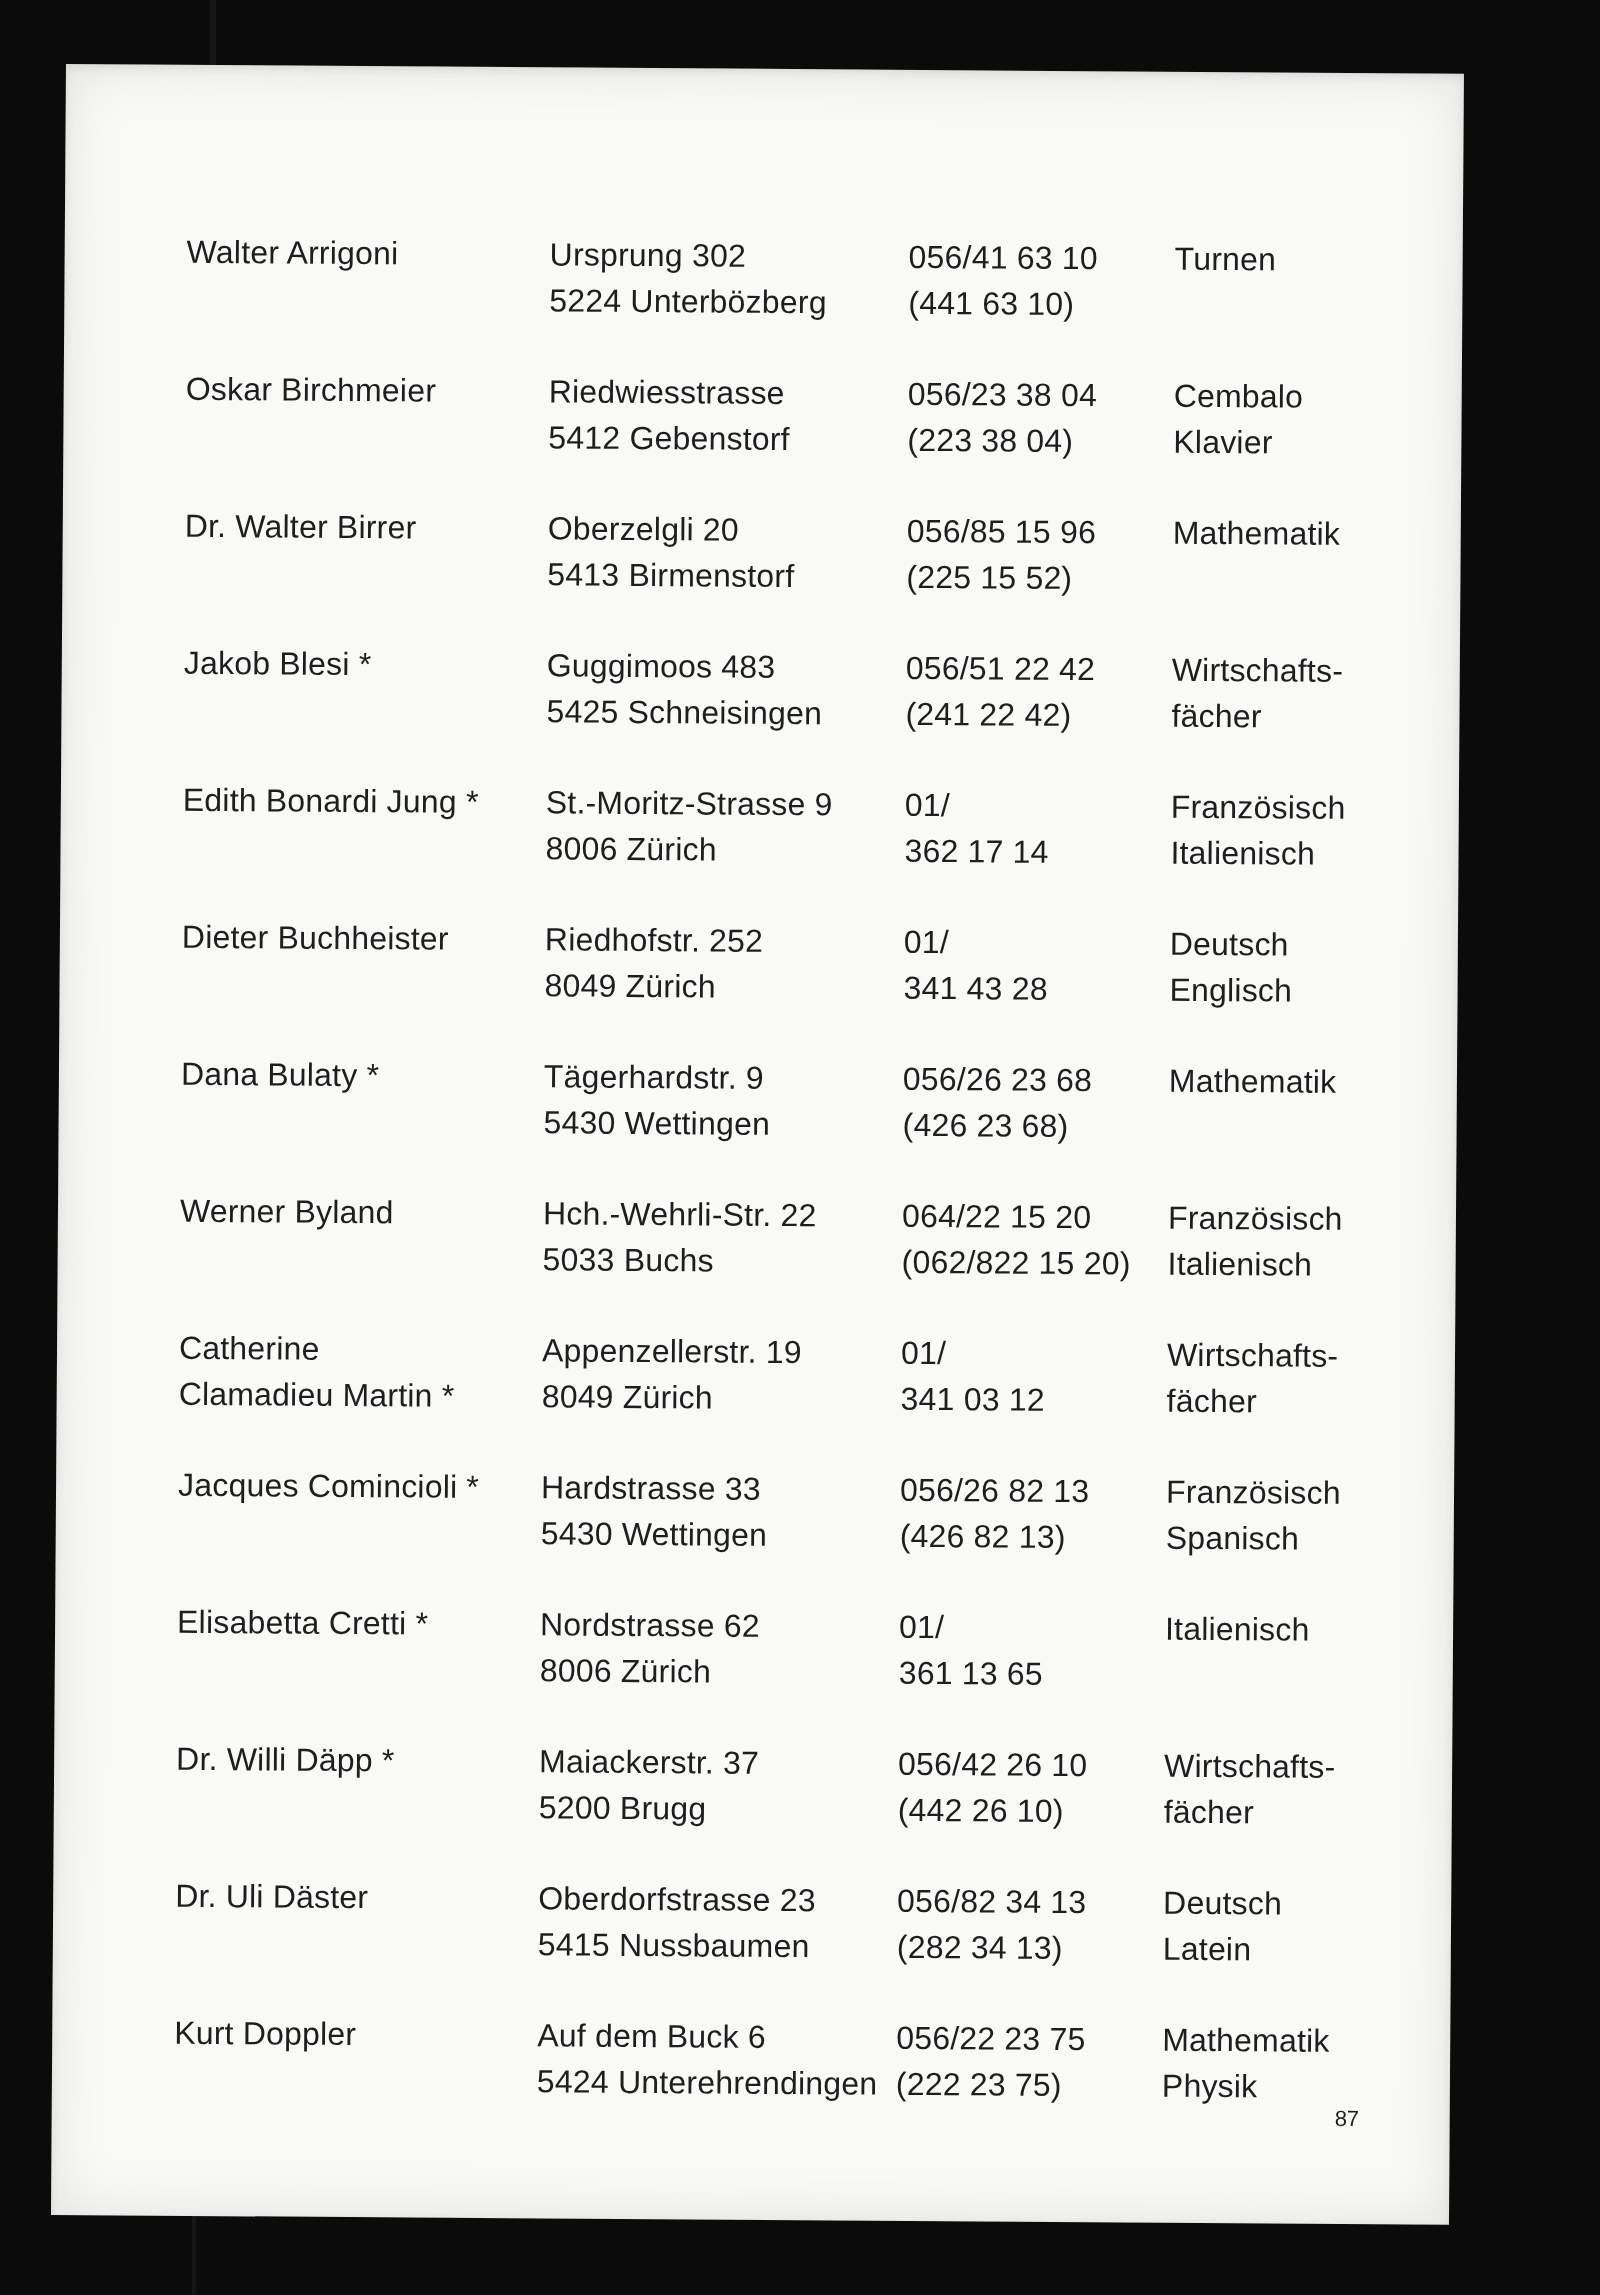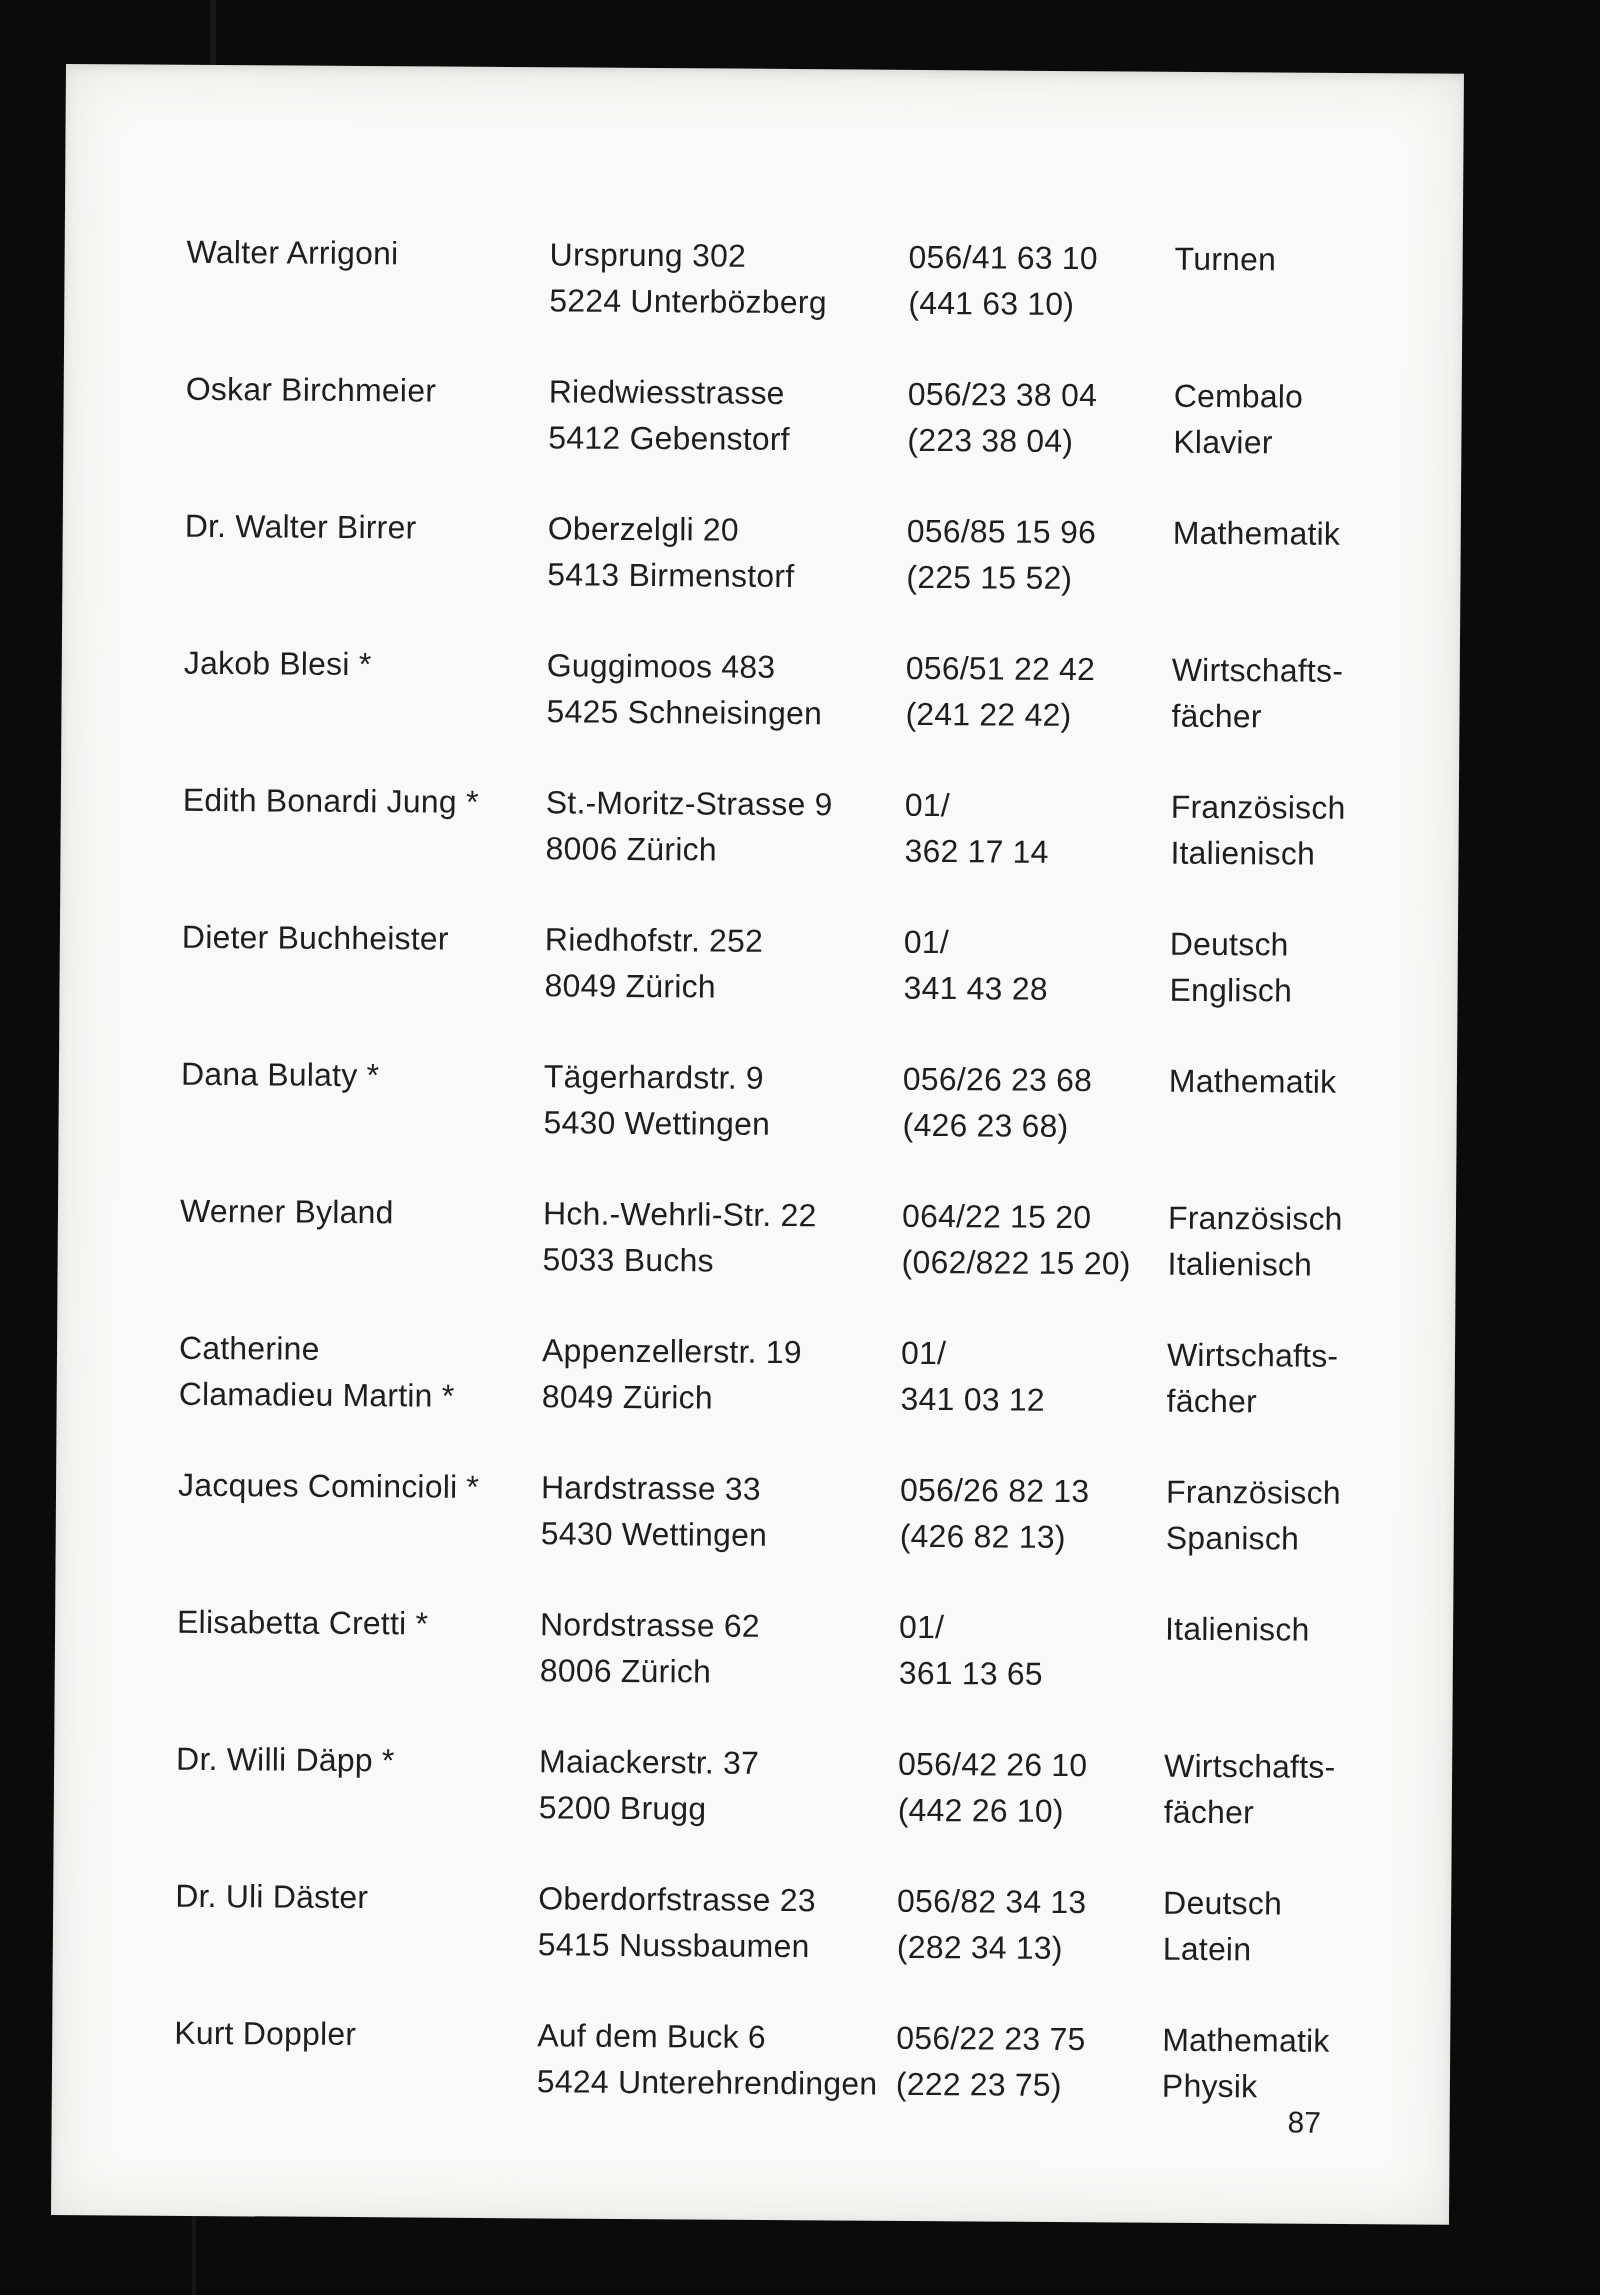--- a/index.html
+++ b/index.html
@@ -54,23 +54,23 @@
   }
   .cell {
     font-size: 32px;
     line-height: 46px;
     color: #1e1e1e;
     white-space: pre-line;
     letter-spacing: 0.2px;
   }
   .page-number {
     position: absolute;
-    left: 1236px;
+    left: 1283px;
     top: 2033px;
-    font-size: 30px;
+    font-size: 22px;
     color: #1e1e1e;
     text-align: center;
   }
 </style>
 </head>
 <body>
 
 <div class="scan-bg"></div>
 <div class="artifact-streak-top"></div>
 <div class="artifact-streak-bottom"></div>

